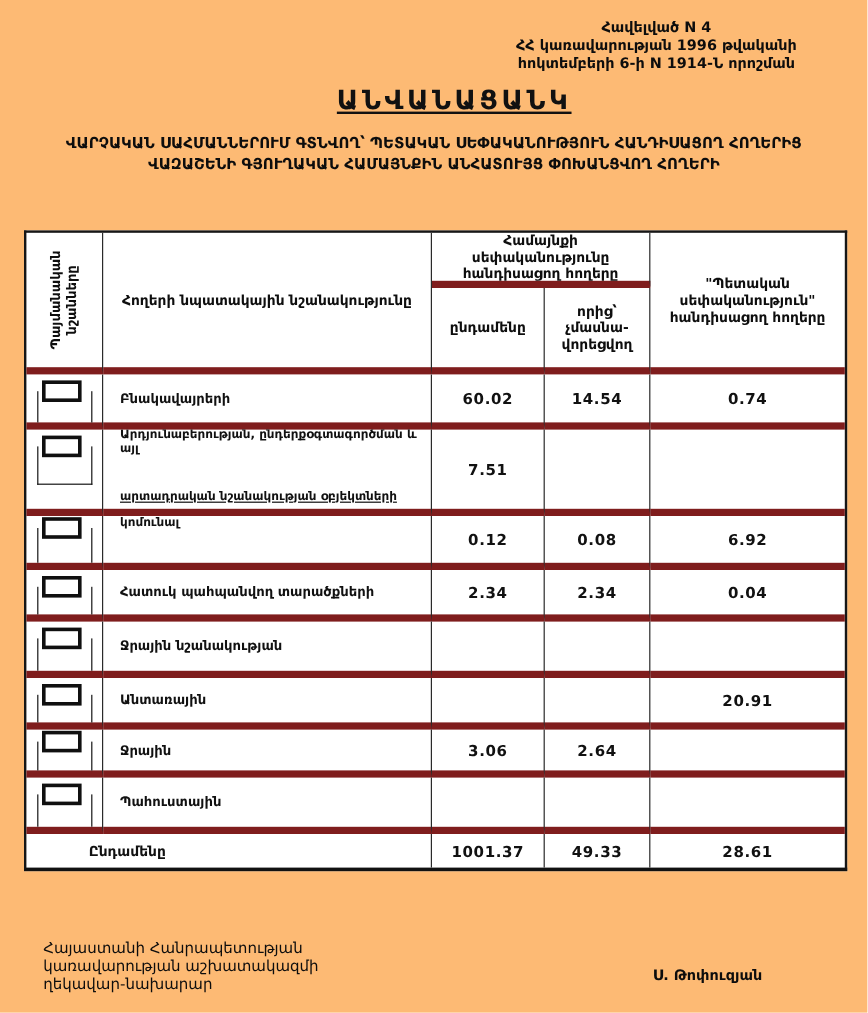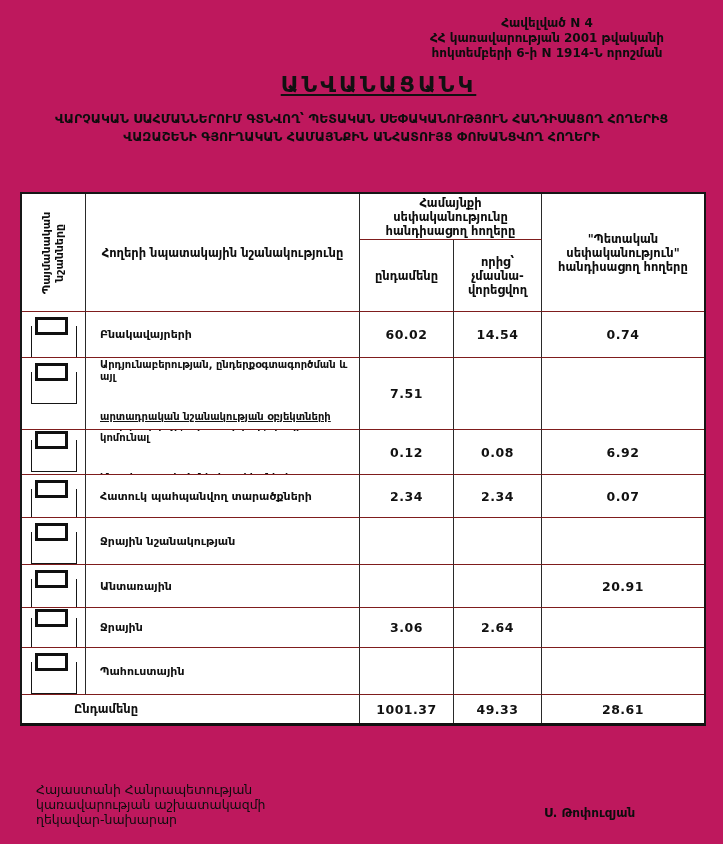--- a/index.html
+++ b/index.html
@@ -4,21 +4,21 @@
 <style>
   * { margin:0; padding:0; box-sizing:border-box; }
   html,body { background:#fff; }
   body {
     width:723px; height:844px;
     font-family:"DejaVu Sans", sans-serif;
     color:#111;
     position:relative;
     overflow:hidden;
   }
-  .page { position:absolute; inset:0; background:#be185d; }
+  .page { position:absolute; inset:0; background:#fdba74; }
 
   
   .doc-ref {
     position:absolute; top:16px; right:6px; width:340px;
     text-align:center; font-size:12px; font-weight:bold; line-height:15px;
     color:#0d0d0d;
   }
 
   
   .doc-title {
@@ -47,21 +47,21 @@
   .trow {
     display:grid;
     grid-template-columns:64px 274px 94px 88px 1fr;
   }
   .trow-total {
     display:grid;
     grid-template-columns:338px 94px 88px 1fr;
   }
   .cell {
     border-right:1px solid #2a2a2a;
-    border-bottom:1px solid #7f1d1d;
+    border-bottom:6px solid #7f1d1d;
     display:flex; align-items:center; justify-content:center;
     font-weight:bold;
     overflow:hidden;
   }
   .cell.no-r { border-right:none; }
   .cell.no-b { border-bottom:none; }
   .hcell { font-size:11.5px; text-align:center; padding:2px 6px; line-height:14px; color:#0e0e0e; }
   .vert-wrap { }
   .vert {
     transform:rotate(-90deg);
@@ -104,21 +104,21 @@
     font-size:12px; font-weight:bold; color:#0d0d0d;
   }
 </style>
 </head>
 <body>
 
 <div class="page">
 
   <div class="doc-ref">
     <div>Հավելված N 4</div>
-    <div>ՀՀ կառավարության 2001 թվականի</div>
+    <div>ՀՀ կառավարության 1996 թվականի</div>
     <div>հոկտեմբերի 6-ի N 1914-Ն որոշման</div>
   </div>
 
   <div class="doc-title">ԱՆՎԱՆԱՑԱՆԿ</div>
 
   <div class="doc-subtitle">
     <div>ՎԱՐՉԱԿԱՆ ՍԱՀՄԱՆՆԵՐՈՒՄ ԳՏՆՎՈՂ՝ ՊԵՏԱԿԱՆ ՍԵՓԱԿԱՆՈՒԹՅՈՒՆ ՀԱՆԴԻՍԱՑՈՂ ՀՈՂԵՐԻՑ</div>
     <div>ՎԱԶԱՇԵՆԻ ԳՅՈՒՂԱԿԱՆ ՀԱՄԱՅՆՔԻՆ ԱՆՀԱՏՈՒՅՑ ՓՈԽԱՆՑՎՈՂ ՀՈՂԵՐԻ</div>
   </div>
 
@@ -188,21 +188,21 @@
       <div class="cell sym-cell">
         <div class="sym-outer">
             <div class="sym-inner"></div>
           </div>
       </div>
       <div class="cell label-cell">
           <span class="lbl1">Հատուկ պահպանվող տարածքների</span>
         </div>
       <div class="cell num-cell">2.34</div>
       <div class="cell num-cell">2.34</div>
-      <div class="cell num-cell no-r">0.07</div>
+      <div class="cell num-cell no-r">0.04</div>
     </div>
 
     <div class="trow" style="height:47px">
       <div class="cell sym-cell">
         <div class="sym-outer">
             <div class="sym-inner"></div>
           </div>
       </div>
       <div class="cell label-cell">
           <span class="lbl1">Ջրային նշանակության</span>

